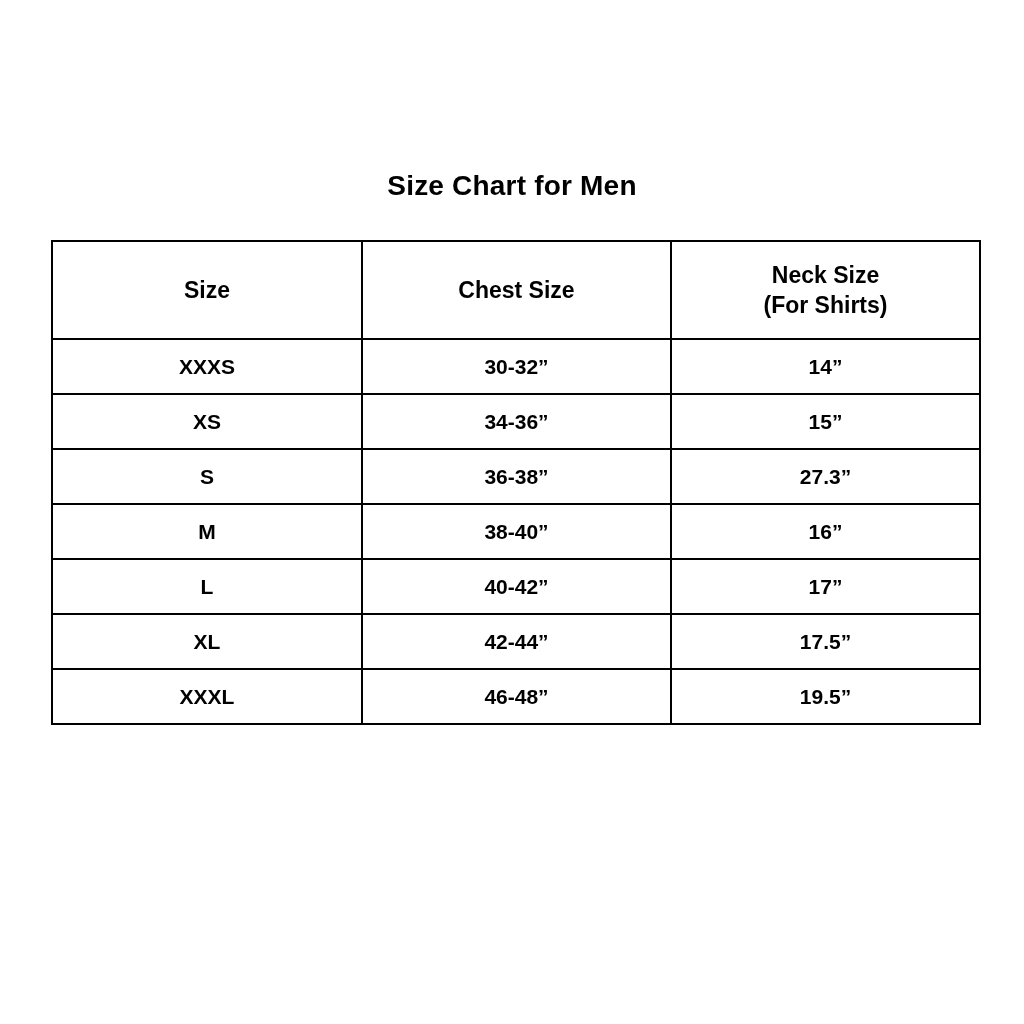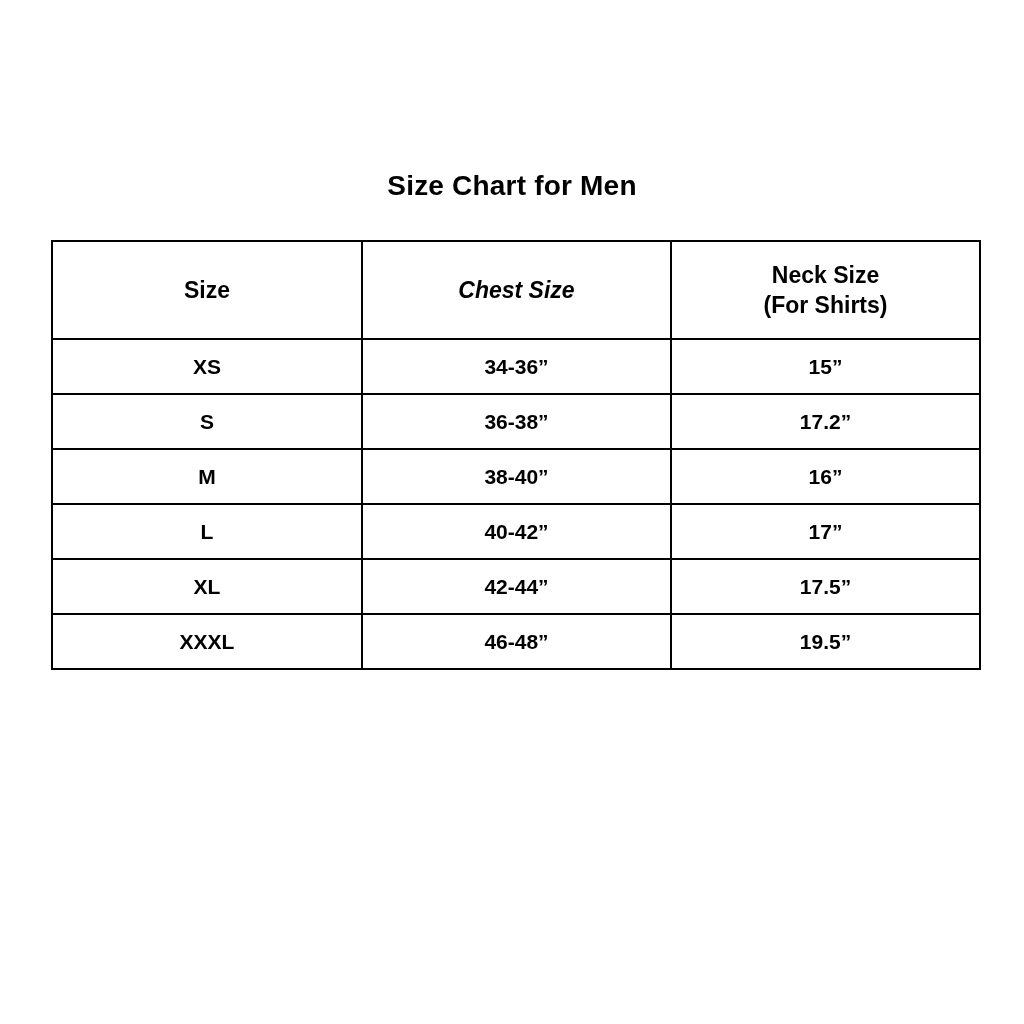--- a/index.html
+++ b/index.html
@@ -56,21 +56,21 @@
     display: block;
     font-size: 23px;
     font-weight: bold;
   }
   .size-table tbody td {
     height: 53px;
     font-size: 21px;
     vertical-align: middle;
   }
   .col-size { width: 308px; }
-  .col-chest { width: 307px; font-style: italic; }
+  .col-chest { width: 307px; }
   .col-neck { width: 307px; }
 </style>
 </head>
 <body>
 
 <div class="page">
 
   <div class="chart-title">Size Chart for Men</div>
 
   <table class="size-table">
@@ -83,28 +83,33 @@
           <span>Chest Size</span>
         </th>
         <th class="col-neck">
           <span>Neck Size</span>
           <span class="sub">(For Shirts)</span>
         </th>
       </tr>
     </thead>
     <tbody>
       <tr>
+        <td>XXXS</td>
+        <td>30-32”</td>
+        <td>14”</td>
+      </tr>
+      <tr>
         <td>XS</td>
         <td>34-36”</td>
         <td>15”</td>
       </tr>
       <tr>
         <td>S</td>
         <td>36-38”</td>
-        <td>17.2”</td>
+        <td>27.3”</td>
       </tr>
       <tr>
         <td>M</td>
         <td>38-40”</td>
         <td>16”</td>
       </tr>
       <tr>
         <td>L</td>
         <td>40-42”</td>
         <td>17”</td>

